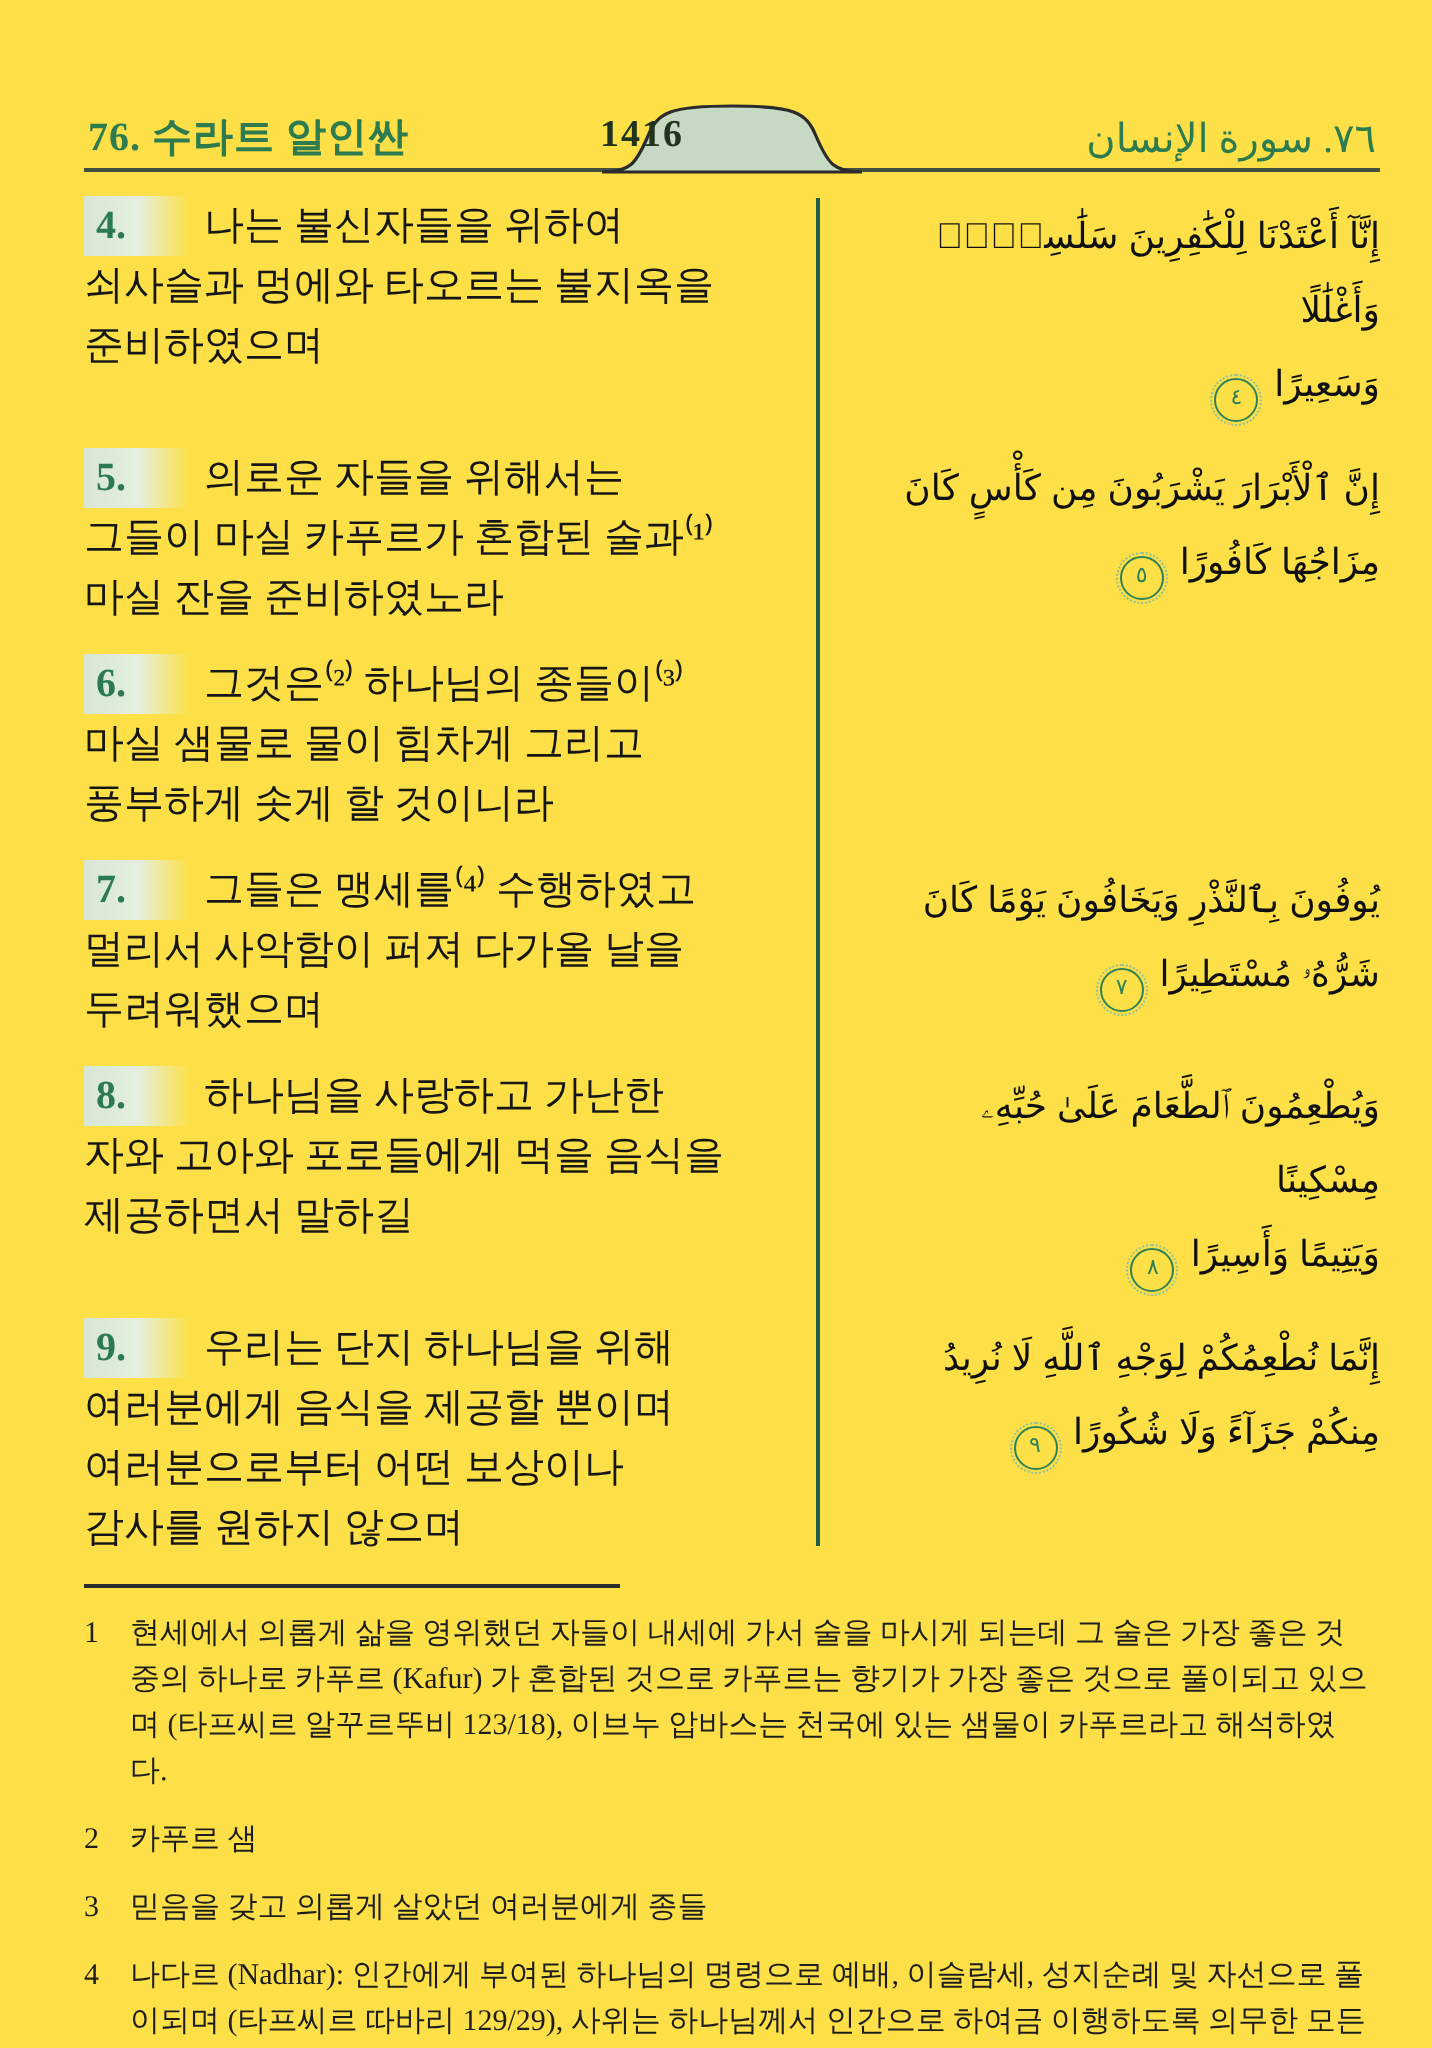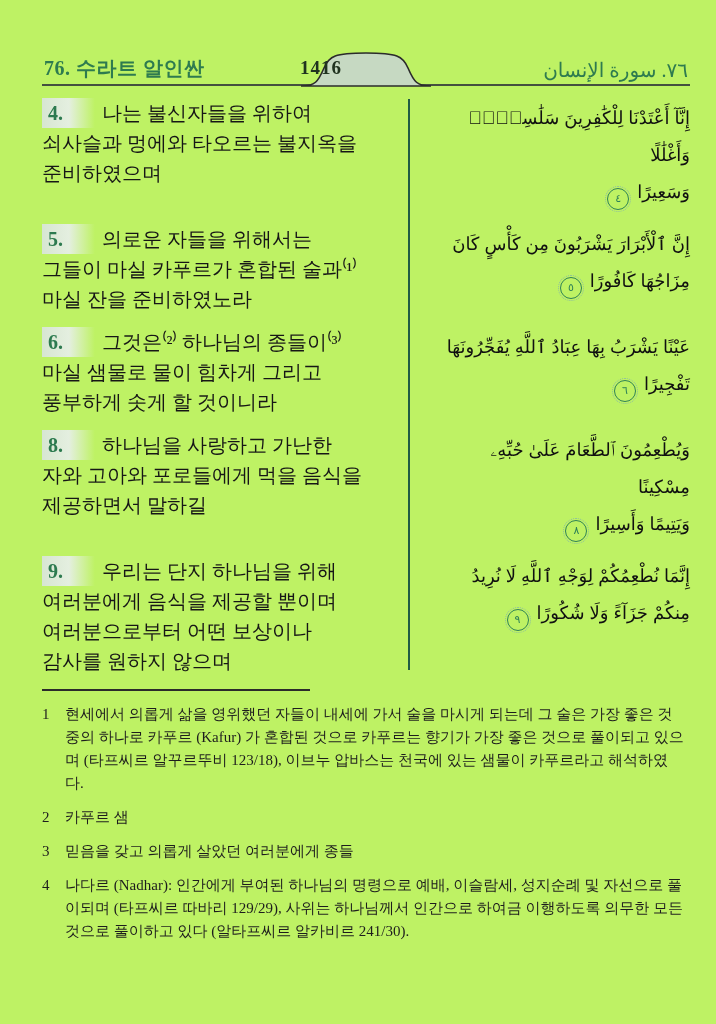--- a/index.html
+++ b/index.html
@@ -1,19 +1,19 @@
 <!DOCTYPE html>
 <html lang="ko"><head>
 <meta charset="utf-8">
 <style>
   html,body{margin:0;padding:0;background:#ffffff;}
   .page{
     position:relative;
     width:716px;height:1024px;
-    background:#bef264;
+    background:#fde047;
     font-family:"Liberation Serif", serif;
     color:#1c1c1c;
     box-sizing:border-box;
     padding:50px 26px 0 42px;
     overflow:hidden;
   }
   
   header{
     position:relative;
     height:36px;
@@ -150,28 +150,35 @@
           </span>
       </div>
     </section>
 
     <section class="vrow">
       <div class="kcell">
         <span class="vnum">6.</span><span class="ktext">그것은⁽²⁾ 하나님의 종들이⁽³⁾
 마실 샘물로 물이 힘차게 그리고
 풍부하게 솟게 할 것이니라</span>
       </div>
-      <div class="acell">
-        <span class="atext">عَيْنًا يَشْرَبُ بِهَا عِبَادُ ٱللَّهِ يُفَجِّرُونَهَا
-تَفْجِيرًا</span><span class="amarker">
-            <span>٦</span>
-          </span>
-      </div>
-    </section>
-
+    </section>
+
+    <section class="vrow">
+      <div class="kcell">
+        <span class="vnum">7.</span><span class="ktext">그들은 맹세를⁽⁴⁾ 수행하였고
+멀리서 사악함이 퍼져 다가올 날을
+두려워했으며</span>
+      </div>
+      <div class="acell">
+        <span class="atext">يُوفُونَ بِٱلنَّذْرِ وَيَخَافُونَ يَوْمًا كَانَ
+شَرُّهُۥ مُسْتَطِيرًا</span><span class="amarker">
+            <span>٧</span>
+          </span>
+      </div>
+    </section>
 
     <section class="vrow">
       <div class="kcell">
         <span class="vnum">8.</span><span class="ktext">하나님을 사랑하고 가난한
 자와 고아와 포로들에게 먹을 음식을
 제공하면서 말하길</span>
       </div>
       <div class="acell">
         <span class="atext">وَيُطْعِمُونَ ٱلطَّعَامَ عَلَىٰ حُبِّهِۦ مِسْكِينًا
 وَيَتِيمًا وَأَسِيرًا</span><span class="amarker">

